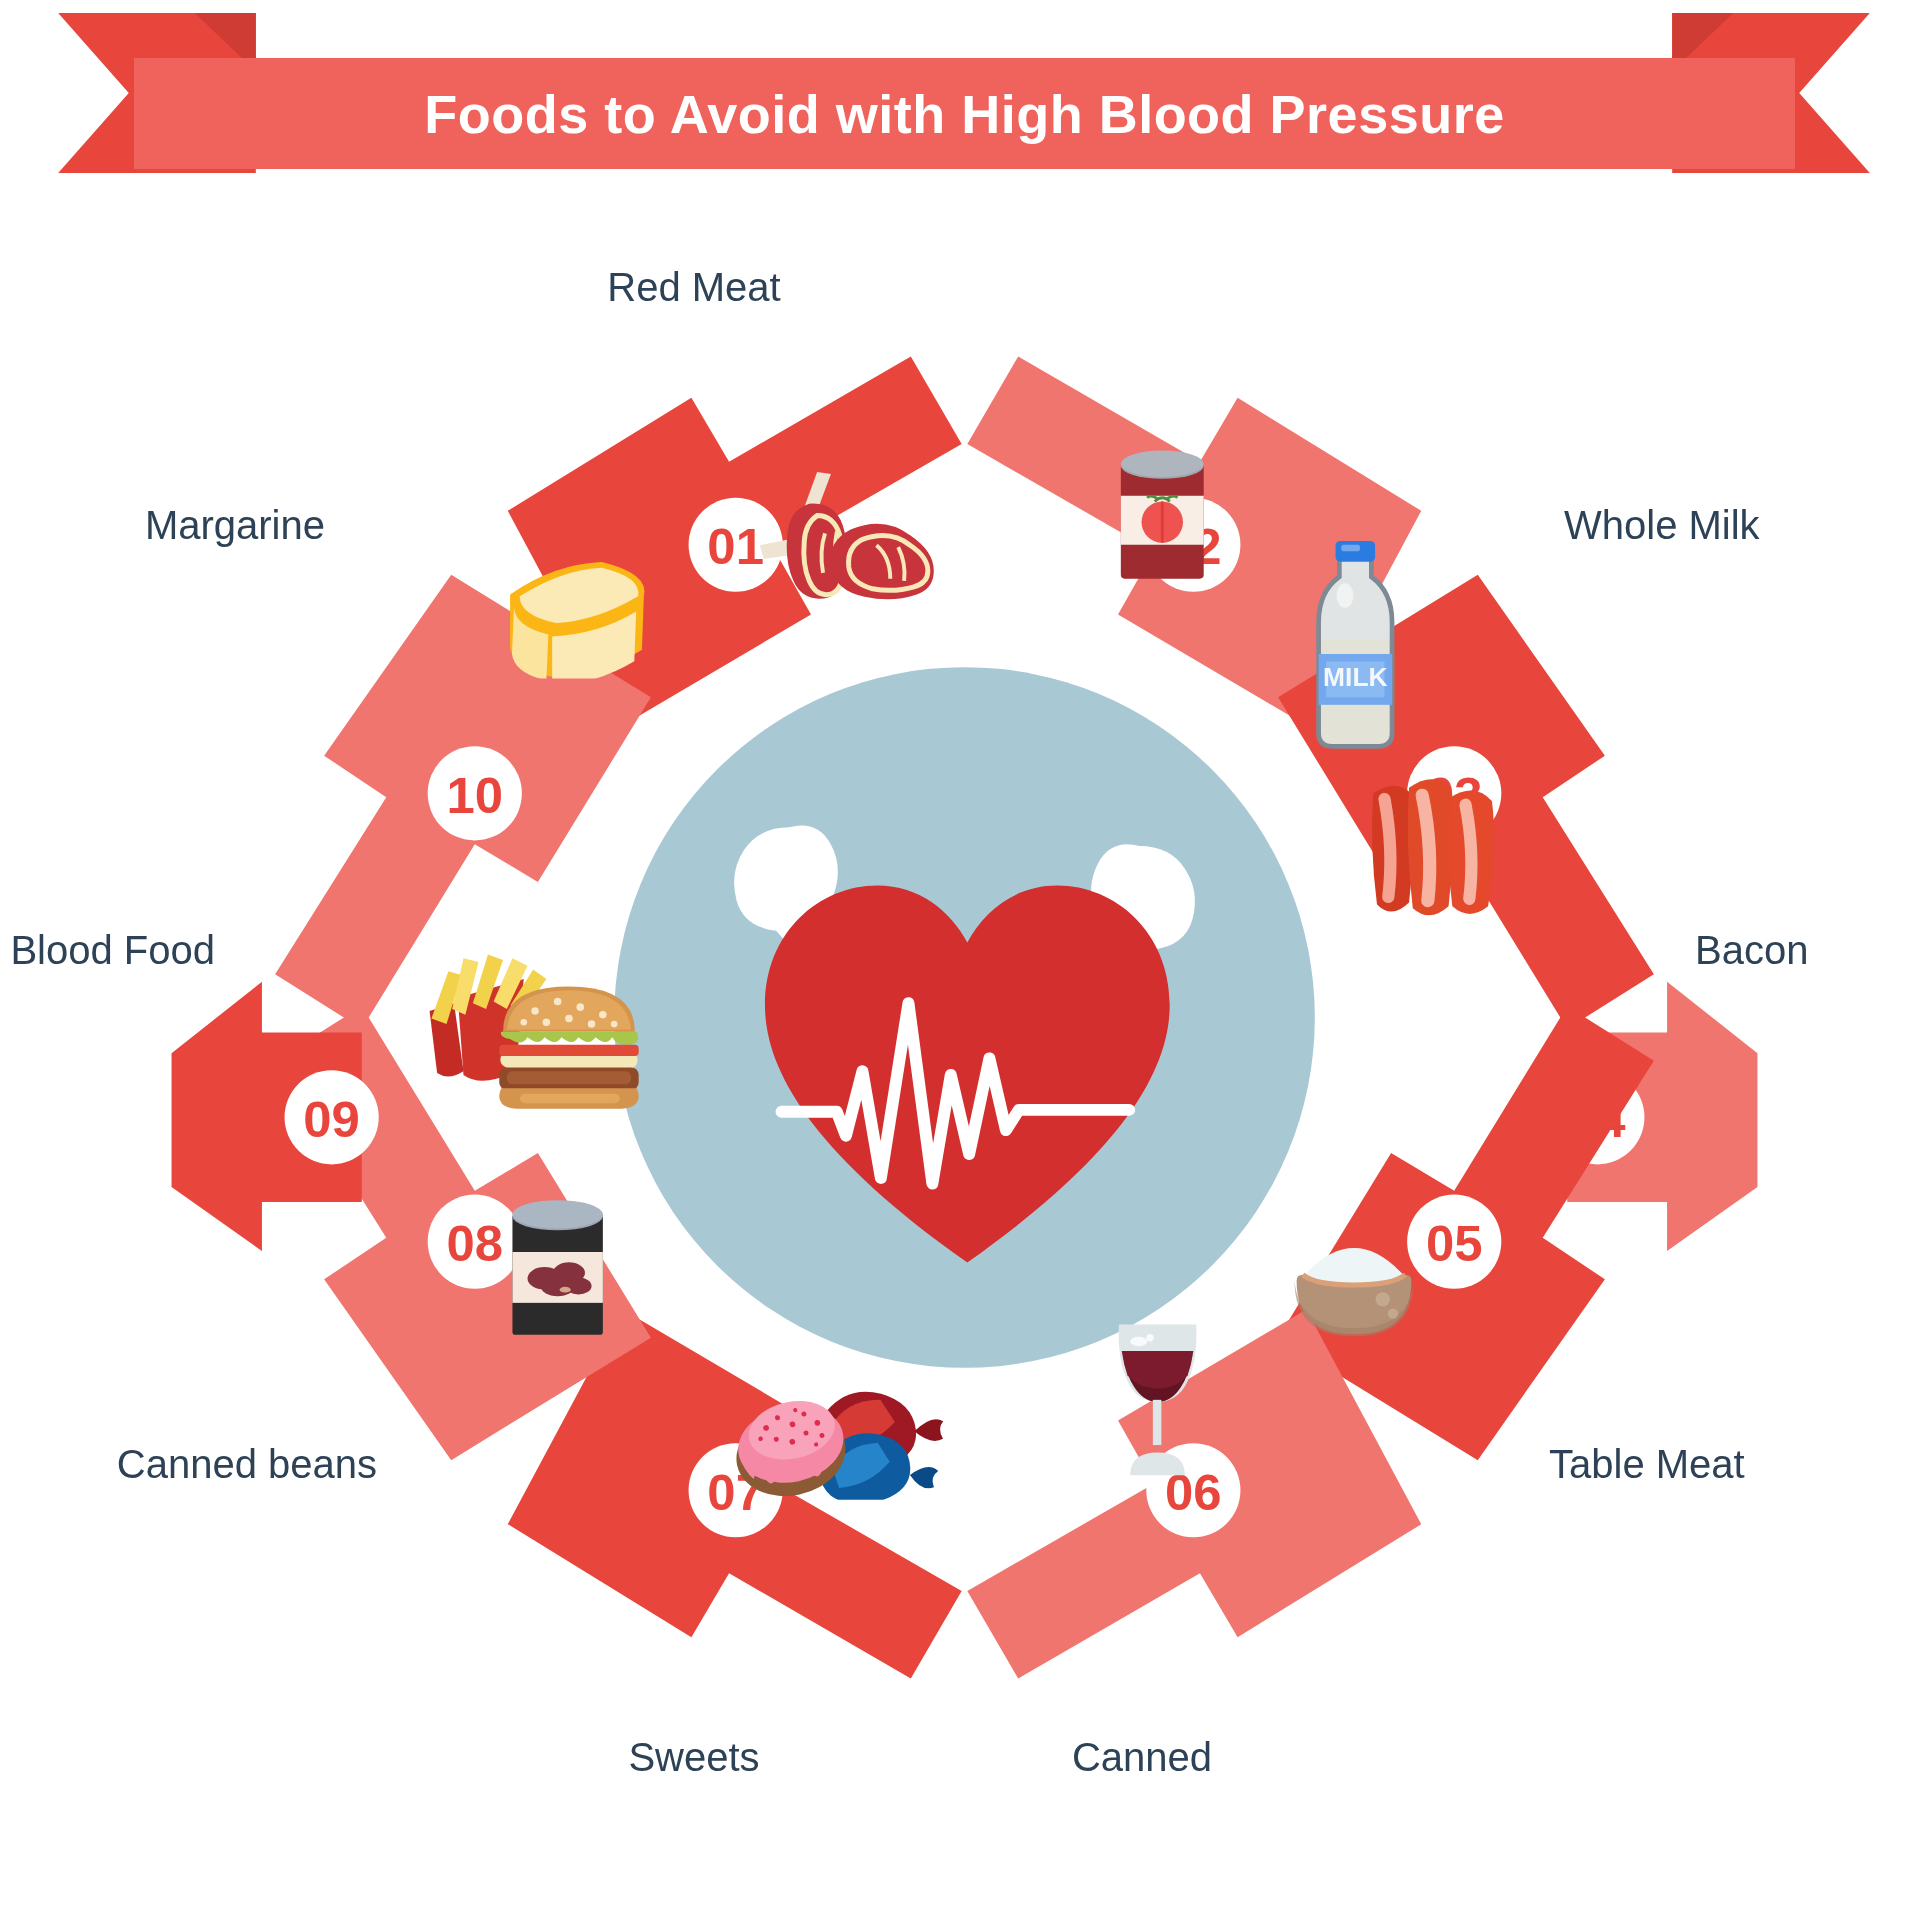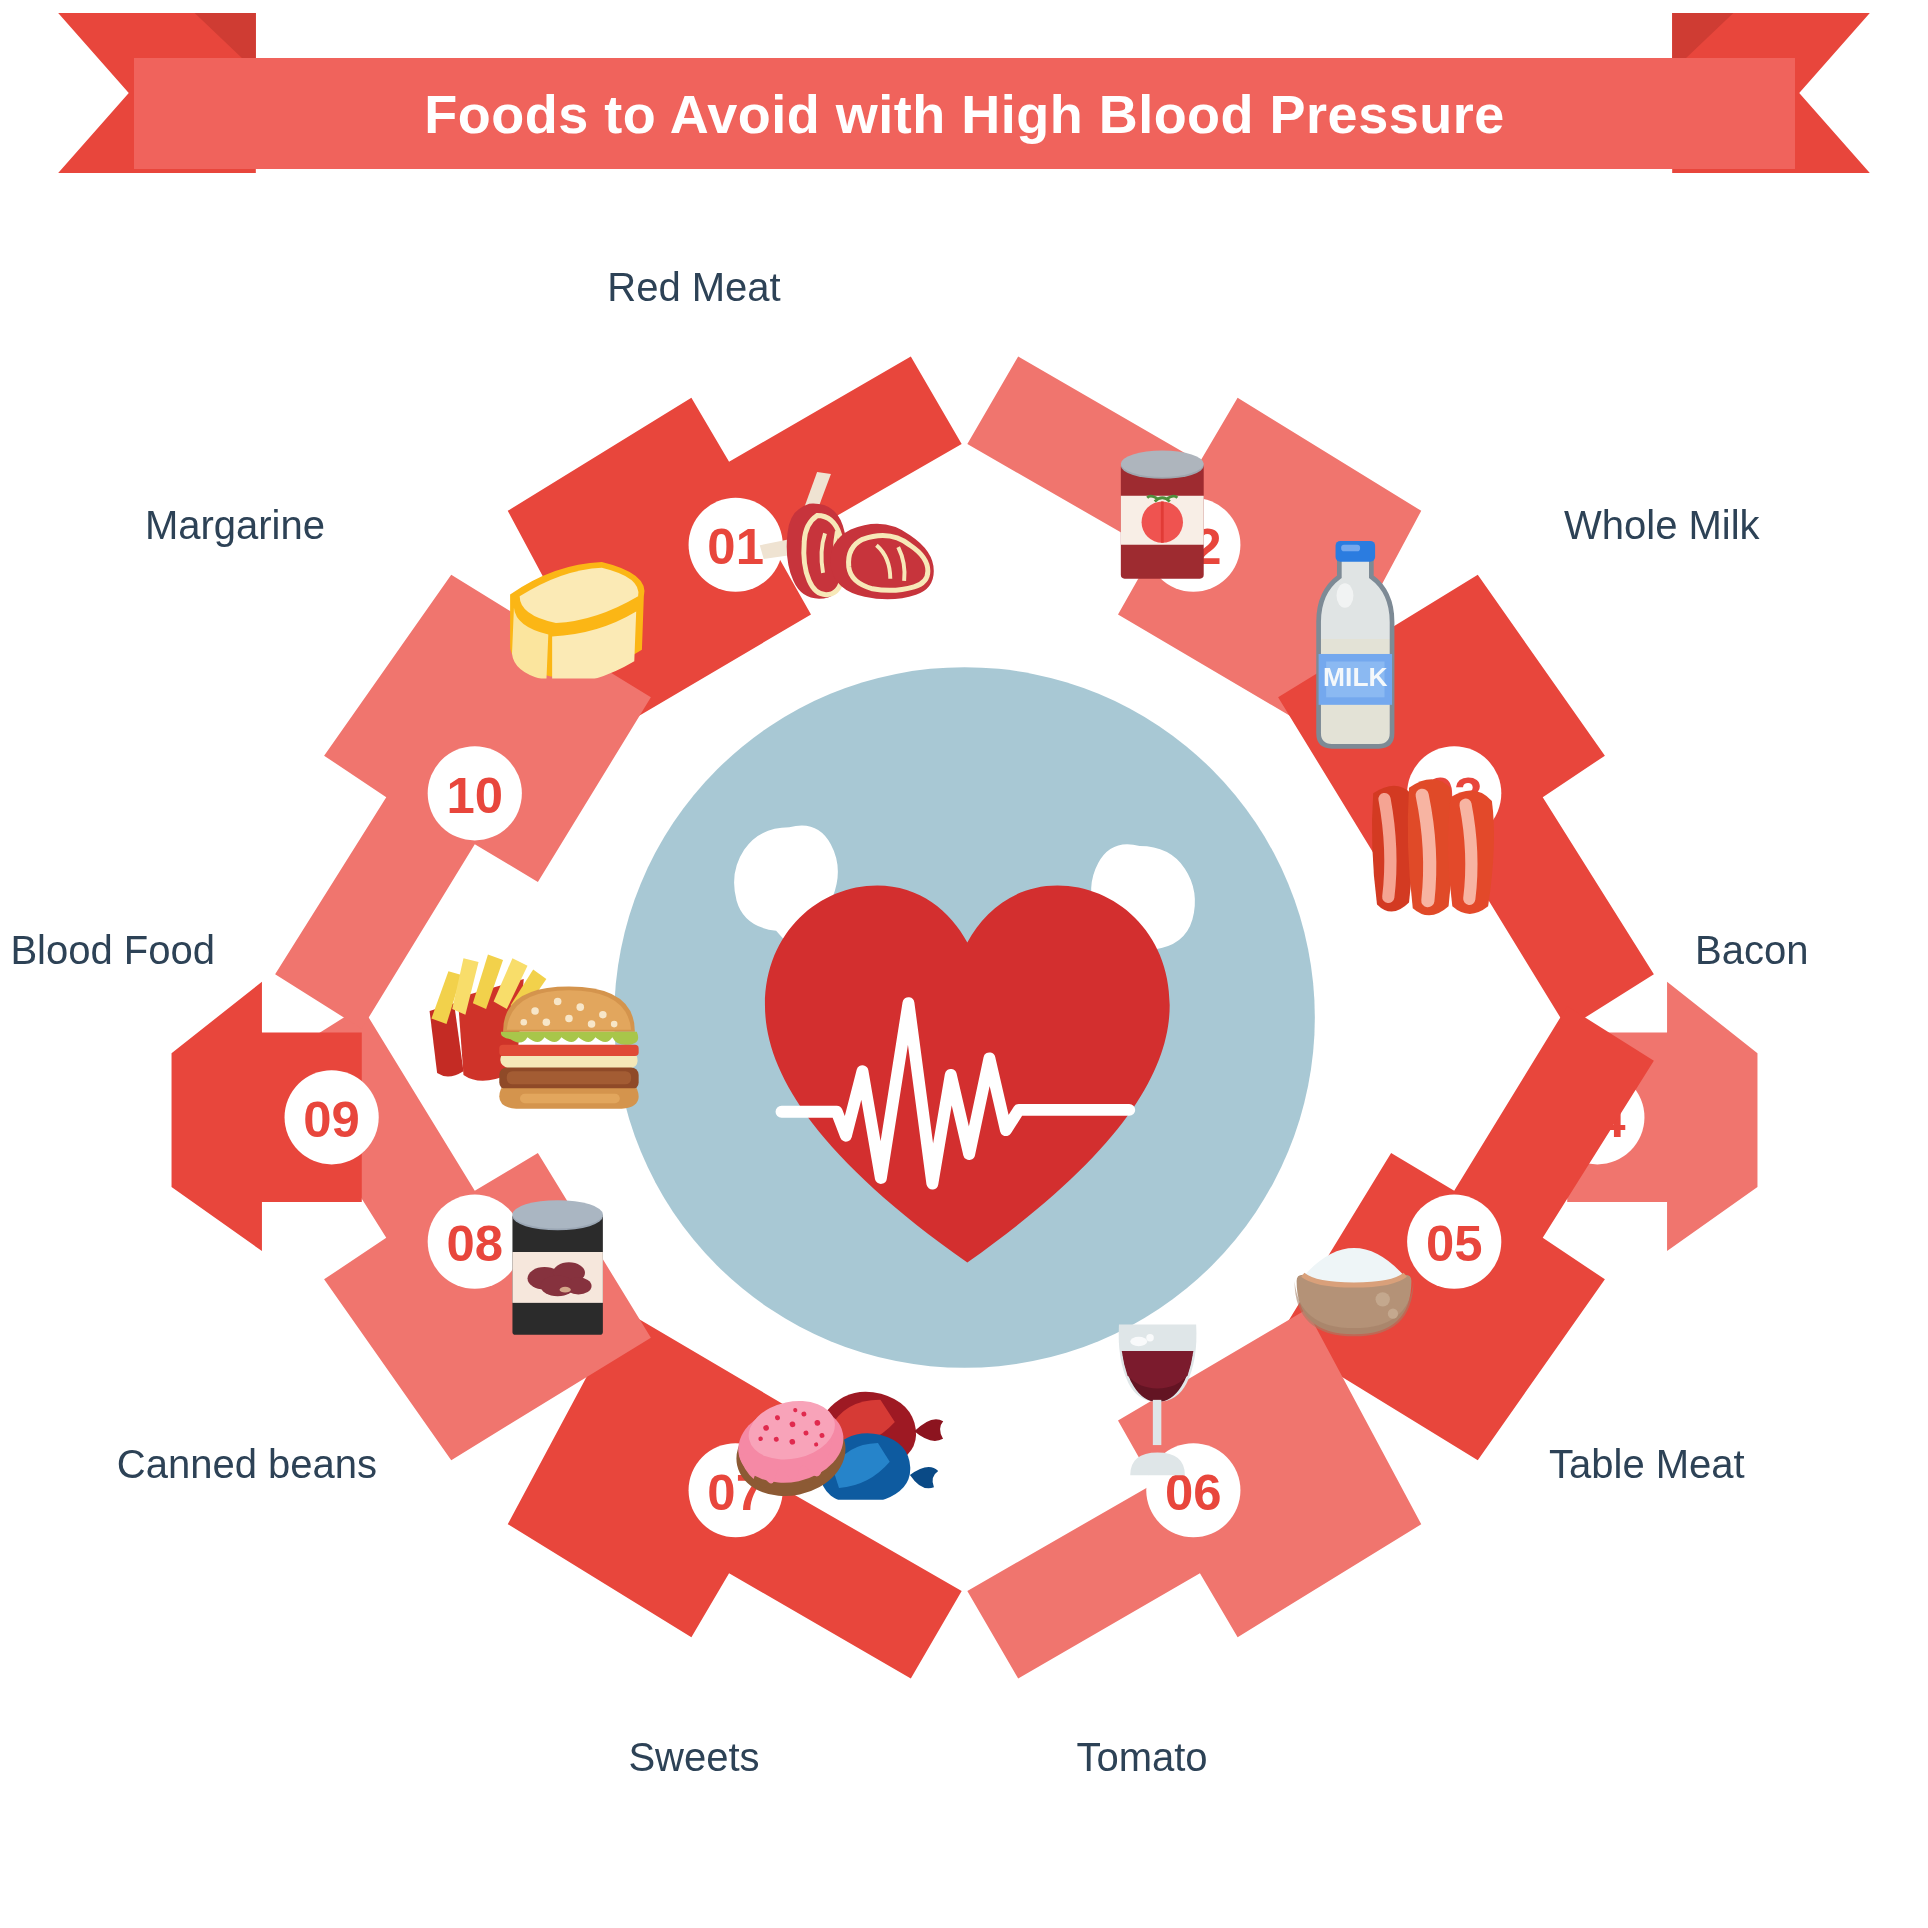--- a/index.html
+++ b/index.html
@@ -303,20 +303,20 @@
       <use href="#ic-beancan" x="348" y="1035" width="140" height="170"></use>
       <use href="#ic-fastfood" x="272" y="755" width="250" height="200"></use>
       <use href="#ic-margarine" x="340" y="348" width="195" height="142"></use>
     </svg>
   </div>
 
   <div class="olabel c" style="left:694px;top:238px;margin-top:26px;">Red Meat</div>
   <div class="olabel l" style="left:1557px;top:502px;margin-left:7px;">Whole Milk</div>
   <div class="olabel l" style="left:1695px;top:927px;">Bacon</div>
   <div class="olabel l" style="left:1549px;top:1441px;">Table Meat</div>
-  <div class="olabel c" style="left:1142px;top:1734px;">Tomato</div>
+  <div class="olabel c" style="left:1142px;top:1734px;">Canned</div>
   <div class="olabel c" style="left:694px;top:1734px;">Sweets</div>
   <div class="olabel r" style="left:377px;top:1441px;">Canned beans</div>
   <div class="olabel r" style="left:215px;top:927px;">Blood Food</div>
   <div class="olabel r" style="left:325px;top:502px;">Margarine</div>
 
 </div>
 
 
 </body></html>

